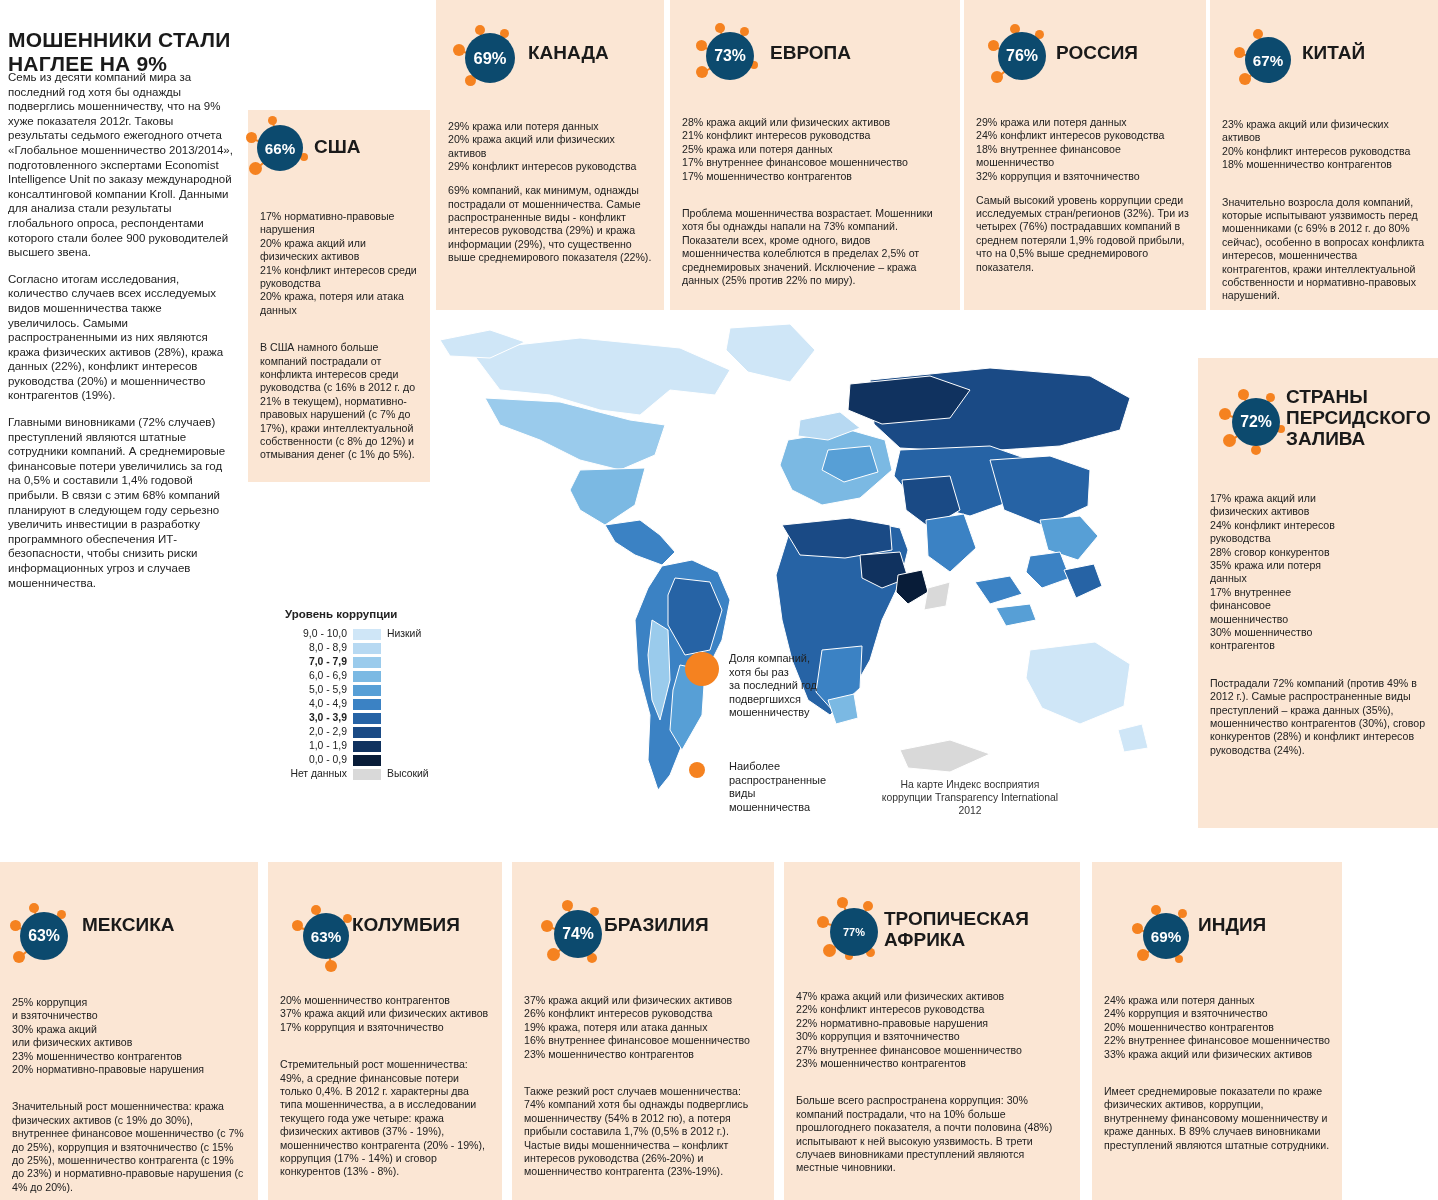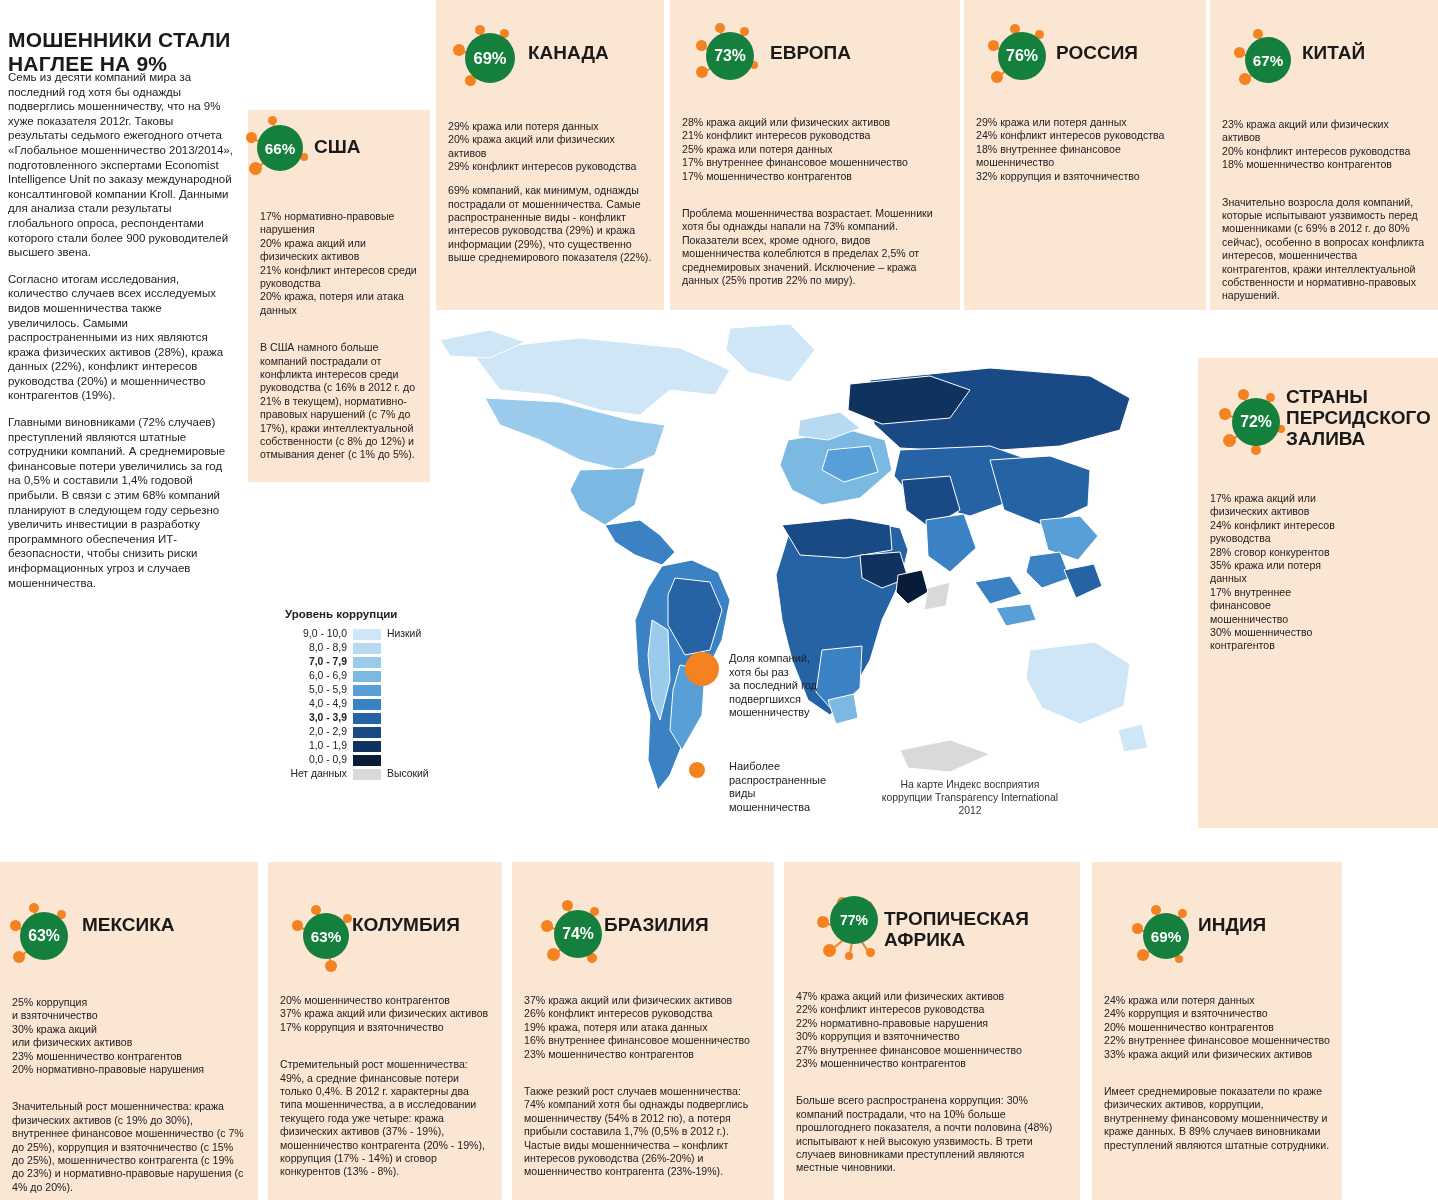--- a/index.html
+++ b/index.html
@@ -22,21 +22,21 @@
   .country-name{
     font-size:19px;font-weight:bold;text-transform:uppercase;color:#1a1a1a;
     line-height:21px;
   }
   .stat-list{font-size:10.6px;line-height:13.4px;color:#222;}
   .note{font-size:10.6px;line-height:13.4px;color:#222;margin-top:10px;}
 
   
   .cluster{position:absolute;width:92px;height:92px;}
   .cluster .big{
-    position:absolute;border-radius:50%;background:#15803d;
+    position:absolute;border-radius:50%;background:#0c4a6e;
     display:flex;align-items:center;justify-content:center;
     color:#fff;font-weight:bold;font-size:15px;
   }
   .cluster .dot{position:absolute;border-radius:50%;background:#f58220;}
   .cluster .line{position:absolute;background:#f58220;height:2px;transform-origin:0 50%;}
 
   
   .legend-title{font-size:11.5px;font-weight:bold;color:#222;}
   .legend-row{display:flex;align-items:center;font-size:10.4px;color:#222;line-height:12px;}
   .legend-sw{width:28px;height:11px;margin-right:6px;display:inline-block;}
@@ -257,20 +257,21 @@
         <div class="dot" style="width: 9px; height: 9px; left: 59.4981px; top: 20.0508px;"></div>
         <div class="line" style="left: 46px; top: 46px; width: 32px; transform: rotate(140deg);"></div>
         <div class="dot" style="width: 12px; height: 12px; left: 15.4866px; top: 60.5692px;"></div>
         <div class="big" style="width: 48px; height: 48px; left: 22px; top: 22px; font-size: 16px;">76%</div>
       </div>
       <div class="country-name" style="position: absolute; left: 92px; top: 42px; width: 140px;">РОССИЯ</div>
       <div class="stat-list" style="position: absolute; left: 12px; top: 116px; width: 218px; white-space: pre-line;">29% кража или потеря данных
 24% конфликт интересов руководства
 18% внутреннее финансовое мошенничество
 32% коррупция и взяточничество</div>
+      <div class="note" style="position: absolute; left: 12px; width: 218px; top: 183.6px;">Самый высокий уровень коррупции среди исследуемых стран/регионов (32%). Три из четырех (76%) пострадавших компаний в среднем потеряли 1,9% годовой прибыли, что на 0,5% выше среднемирового показателя.</div>
     </div>
     <div class="panel" style="left: 1210px; top: 0px; width: 228px; height: 310px;">
       <div class="cluster" style="left: 12px; top: 14px;">
         <div class="line" style="left: 46px; top: 46px; width: 30px; transform: rotate(195deg);"></div>
         <div class="dot" style="width: 11px; height: 11px; left: 11.5222px; top: 32.7354px;"></div>
         <div class="line" style="left: 46px; top: 46px; width: 28px; transform: rotate(250deg);"></div>
         <div class="dot" style="width: 10px; height: 10px; left: 31.4234px; top: 14.6886px;"></div>
         <div class="line" style="left: 46px; top: 46px; width: 30px; transform: rotate(140deg);"></div>
         <div class="dot" style="width: 12px; height: 12px; left: 17.0187px; top: 59.2836px;"></div>
         <div class="big" style="width: 46px; height: 46px; left: 23px; top: 23px; font-size: 15.18px;">67%</div>
@@ -304,20 +305,21 @@
 24% конфликт интересов
        руководства
 28% сговор конкурентов
 35% кража или потеря
        данных
 17% внутреннее
        финансовое
        мошенничество
 30% мошенничество
        контрагентов</div>
+      <div class="note" style="position: absolute; left: 12px; width: 216px; top: 308.8px;">Пострадали 72% компаний (против 49% в 2012         г.). Самые распространенные виды преступлений – кража данных (35%), мошенничество контрагентов (30%), сговор конкурентов (28%) и конфликт интересов руководства (24%).</div>
     </div>
     <div class="panel" style="left: 0px; top: 862px; width: 258px; height: 338px;">
       <div class="cluster" style="left: -2px; top: 28px;">
         <div class="line" style="left: 46px; top: 46px; width: 30px; transform: rotate(200deg);"></div>
         <div class="dot" style="width: 11px; height: 11px; left: 12.3092px; top: 30.2394px;"></div>
         <div class="line" style="left: 46px; top: 46px; width: 30px; transform: rotate(250deg);"></div>
         <div class="dot" style="width: 10px; height: 10px; left: 30.7394px; top: 12.8092px;"></div>
         <div class="line" style="left: 46px; top: 46px; width: 28px; transform: rotate(310deg);"></div>
         <div class="dot" style="width: 9px; height: 9px; left: 59.4981px; top: 20.0508px;"></div>
         <div class="line" style="left: 46px; top: 46px; width: 32px; transform: rotate(140deg);"></div>
@@ -380,21 +382,21 @@
         <div class="line" style="left: 46px; top: 46px; width: 30px; transform: rotate(248deg);"></div>
         <div class="dot" style="width: 11px; height: 11px; left: 29.2618px; top: 12.6845px;"></div>
         <div class="line" style="left: 46px; top: 46px; width: 28px; transform: rotate(300deg);"></div>
         <div class="dot" style="width: 10px; height: 10px; left: 55px; top: 16.7513px;"></div>
         <div class="line" style="left: 46px; top: 46px; width: 32px; transform: rotate(140deg);"></div>
         <div class="dot" style="width: 13px; height: 13px; left: 14.9866px; top: 60.0692px;"></div>
         <div class="line" style="left: 46px; top: 46px; width: 28px; transform: rotate(55deg);"></div>
         <div class="dot" style="width: 9px; height: 9px; left: 57.5601px; top: 64.4363px;"></div>
         <div class="line" style="left: 46px; top: 46px; width: 26px; transform: rotate(100deg);"></div>
         <div class="dot" style="width: 8px; height: 8px; left: 37.4851px; top: 67.605px;"></div>
-        <div class="big" style="width: 48px; height: 48px; left: 22px; top: 12px; font-size: 14px;">77%</div>
+        <div class="big" style="width: 48px; height: 48px; left: 22px; top: 24px; font-size: 11px;">77%</div>
       </div>
       <div class="country-name" style="position: absolute; left: 100px; top: 46px; width: 186px;">ТРОПИЧЕСКАЯ АФРИКА</div>
       <div class="stat-list" style="position: absolute; left: 12px; top: 128px; width: 272px; white-space: pre-line;">47% кража акций или физических активов
 22% конфликт интересов руководства
 22% нормативно-правовые нарушения
 30% коррупция и взяточничество
 27% внутреннее финансовое мошенничество
 23% мошенничество контрагентов</div>
       <div class="note" style="position: absolute; left: 12px; width: 272px; top: 222.4px;">Больше всего распространена коррупция: 30% компаний пострадали, что на 10% больше прошлогоднего показателя, а почти половина (48%) испытывают к ней высокую уязвимость. В трети случаев виновниками преступлений являются местные чиновники.</div>
     </div>

